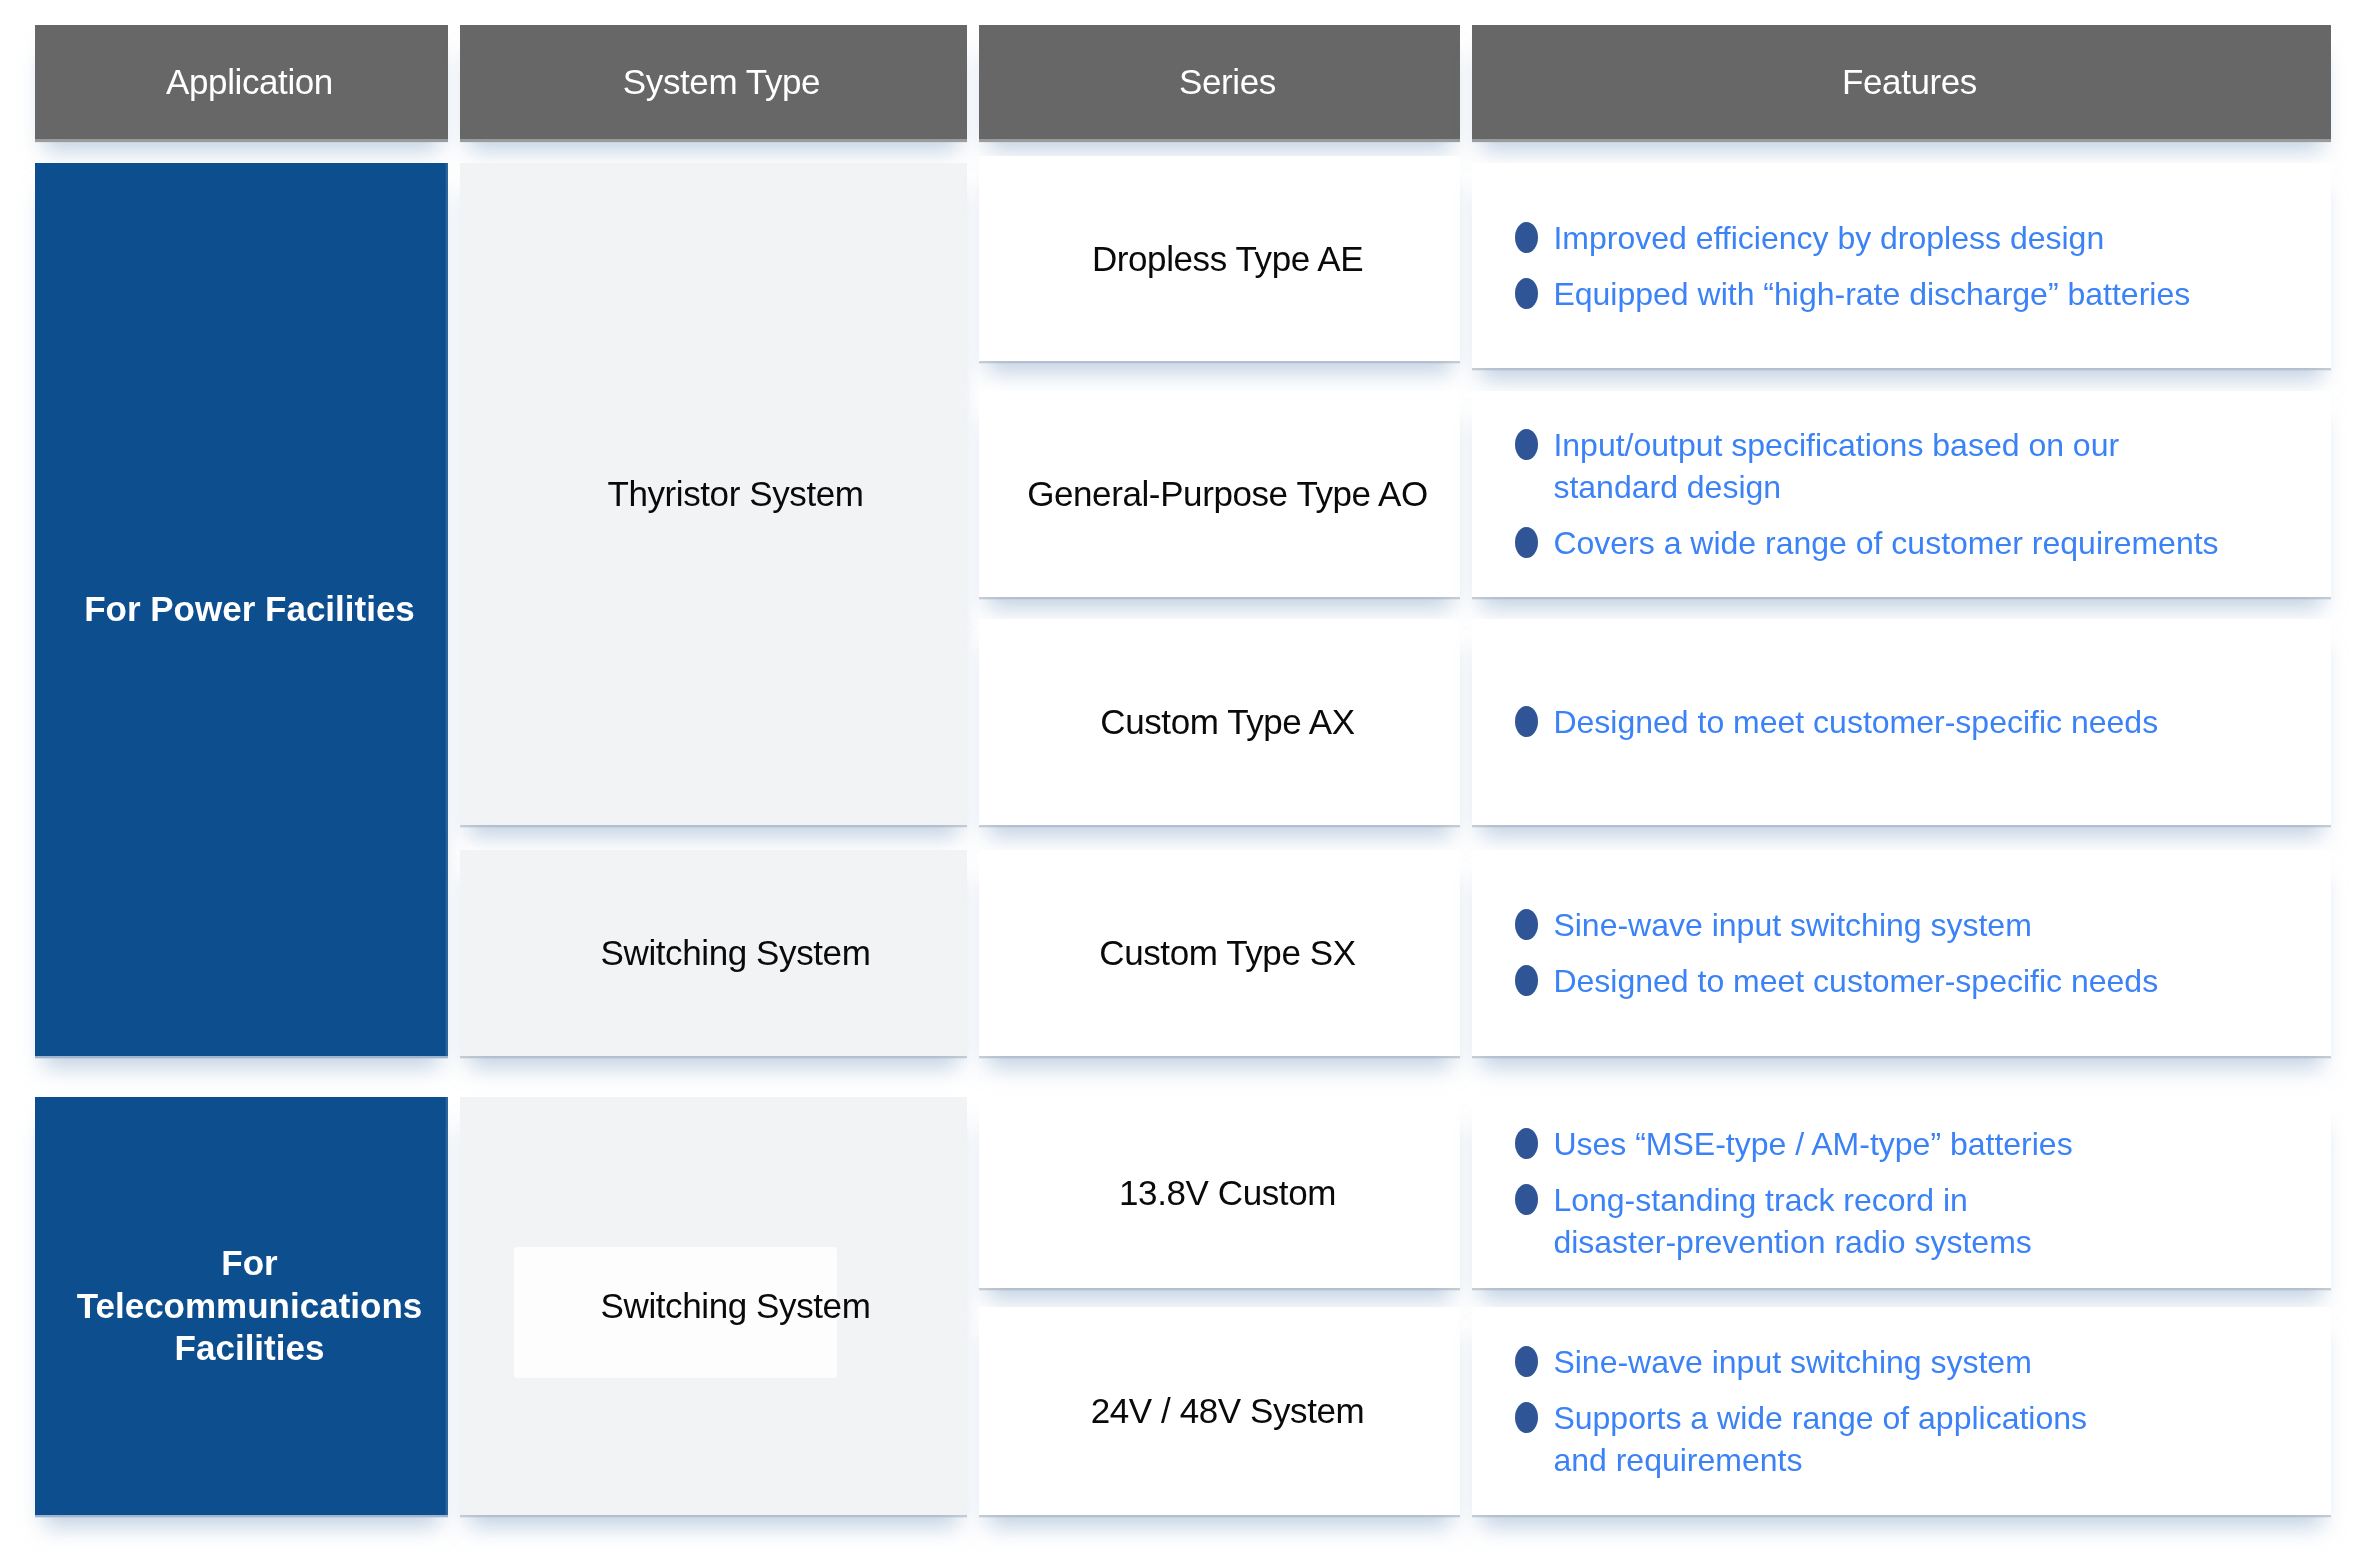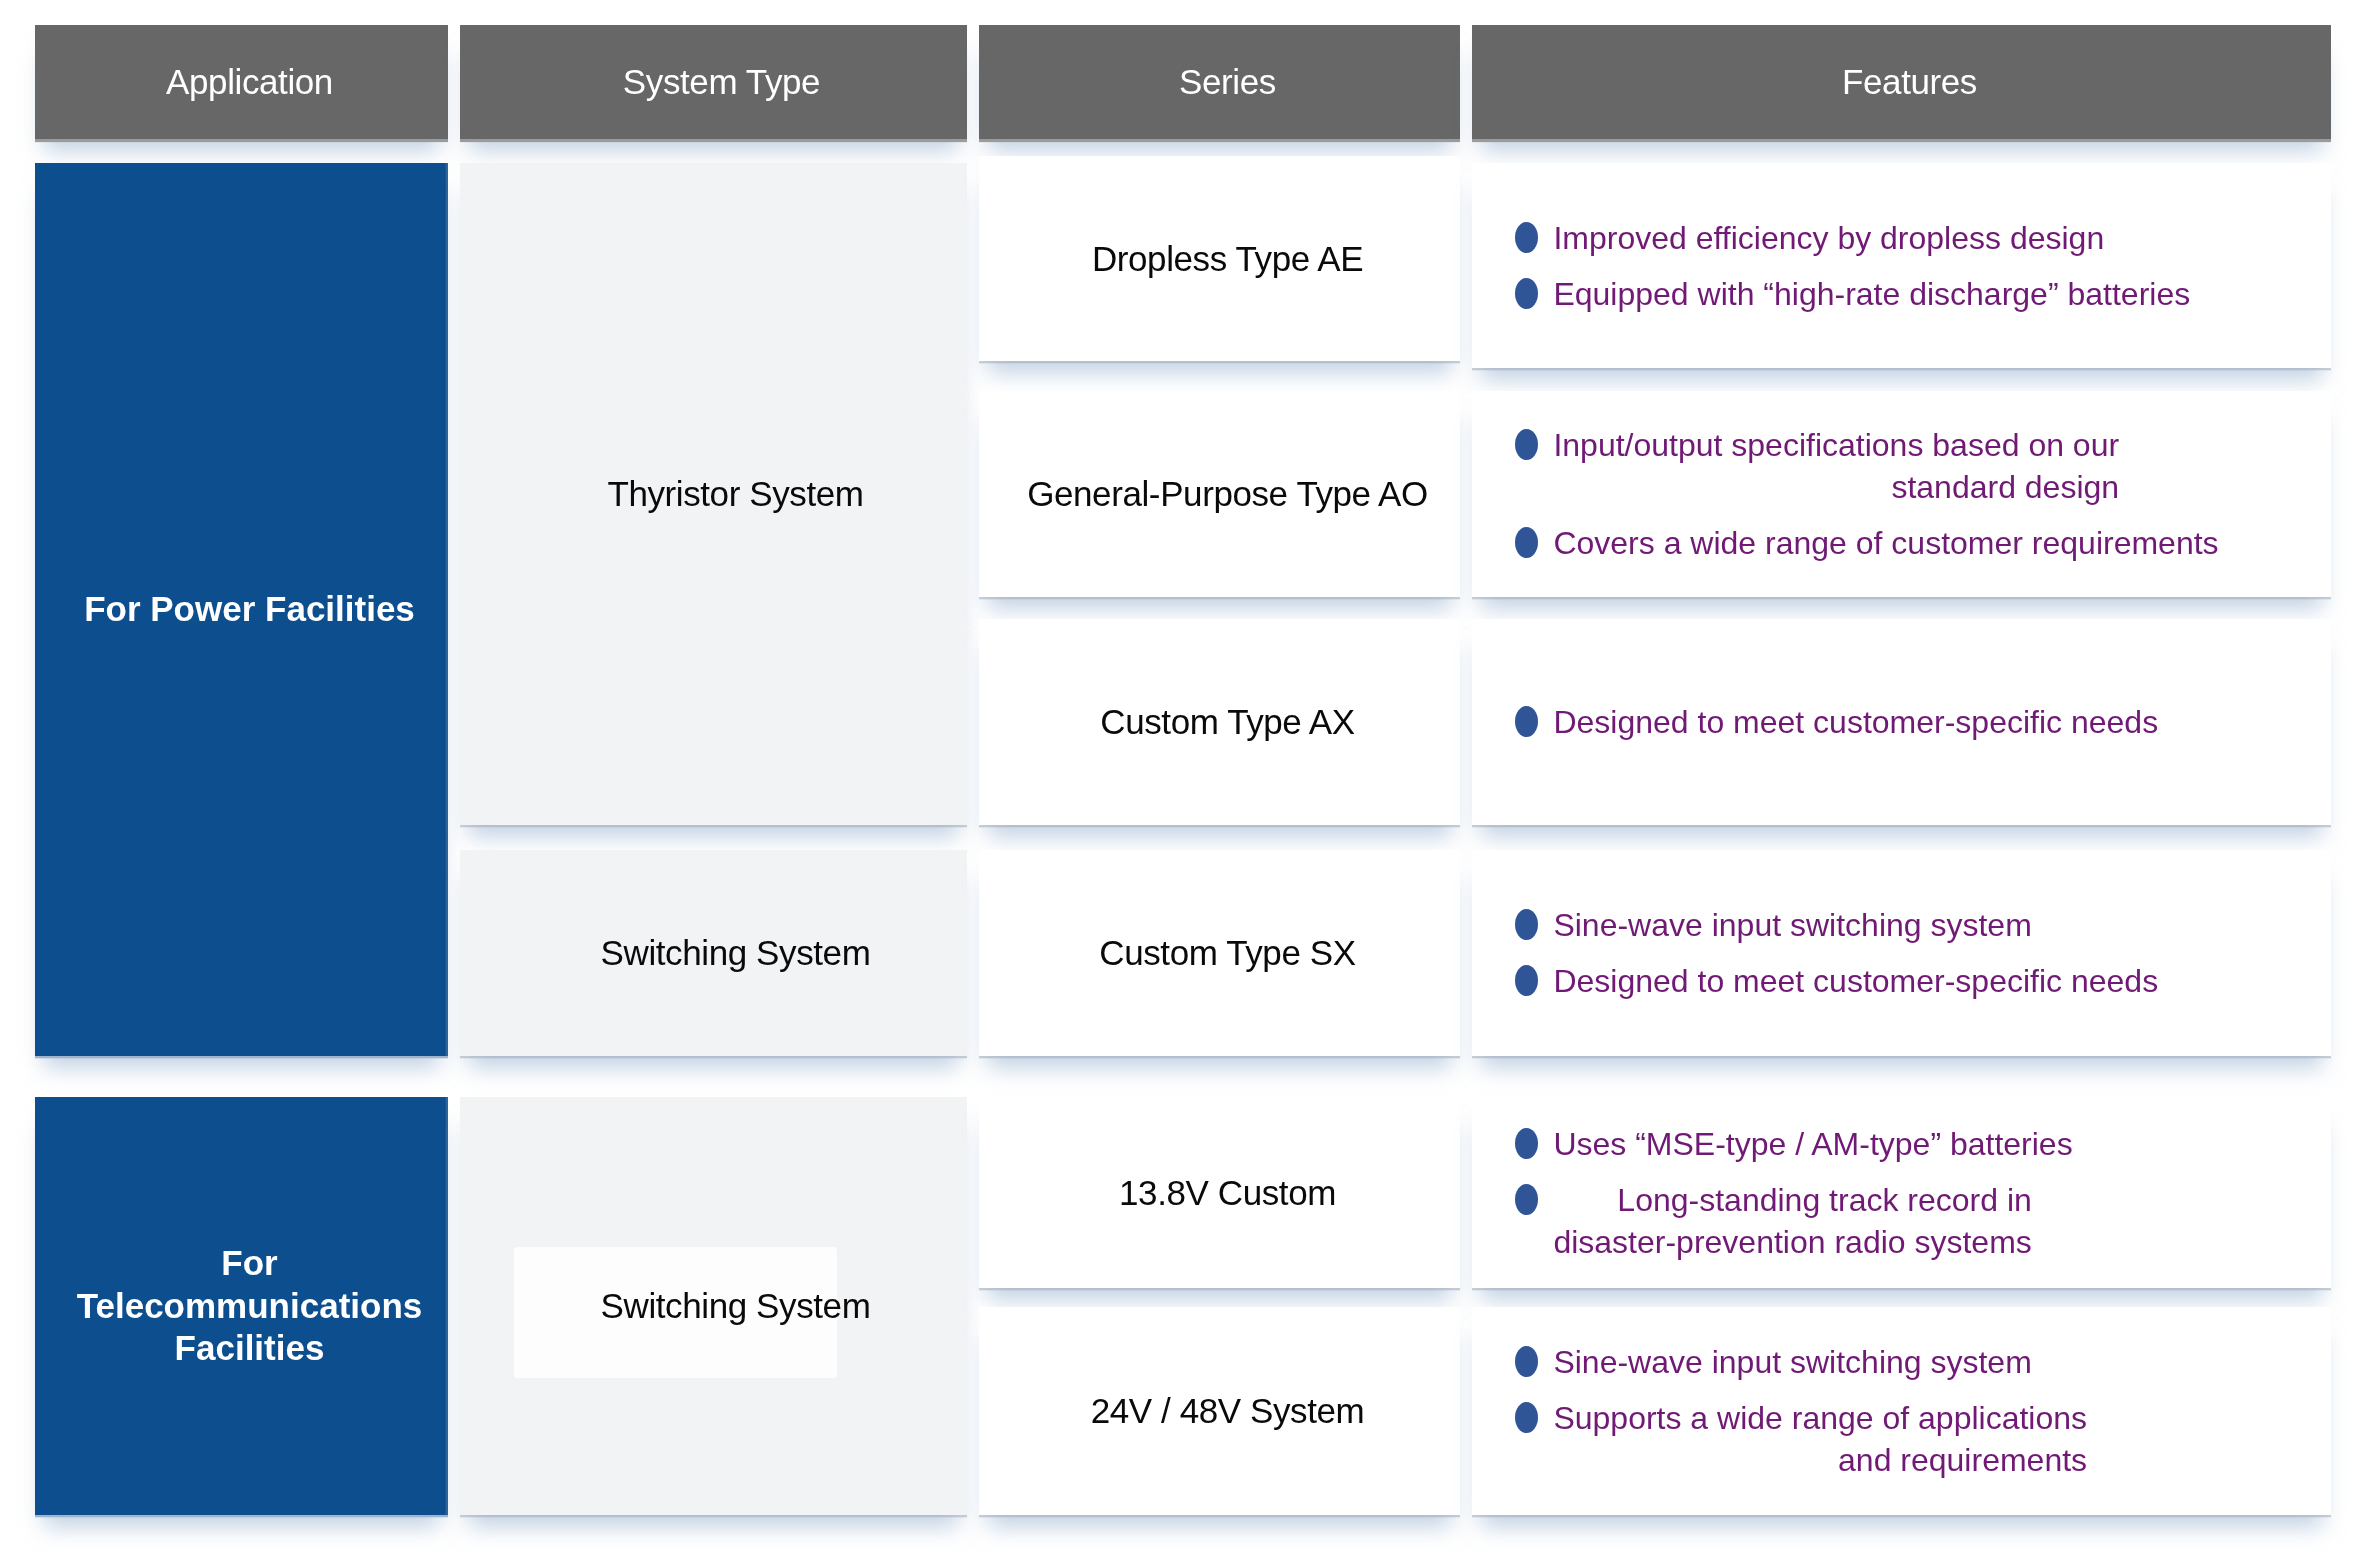--- a/index.html
+++ b/index.html
@@ -46,27 +46,27 @@
     letter-spacing:-0.4px;
   }
   .series{
     background:#ffffff;
     color:#0a0a0a;
     font-size:35px;
     letter-spacing:-0.4px;
   }
   .features{
     background:#ffffff;
-    color:#701a75;
+    color:#3b82f6;
     flex-direction:column;
     align-items:flex-start;
     justify-content:center;
     row-gap:14px;
     padding:15.4px 28px 15.4px 43px;
-    text-align:right;
+    text-align:left;
   }
   .feat{
     display:flex;
     align-items:flex-start;
     column-gap:15.4px;
   }
   .bullet{
     flex:none;
     width:23px;height:31px;
     margin-top:5.4px;

